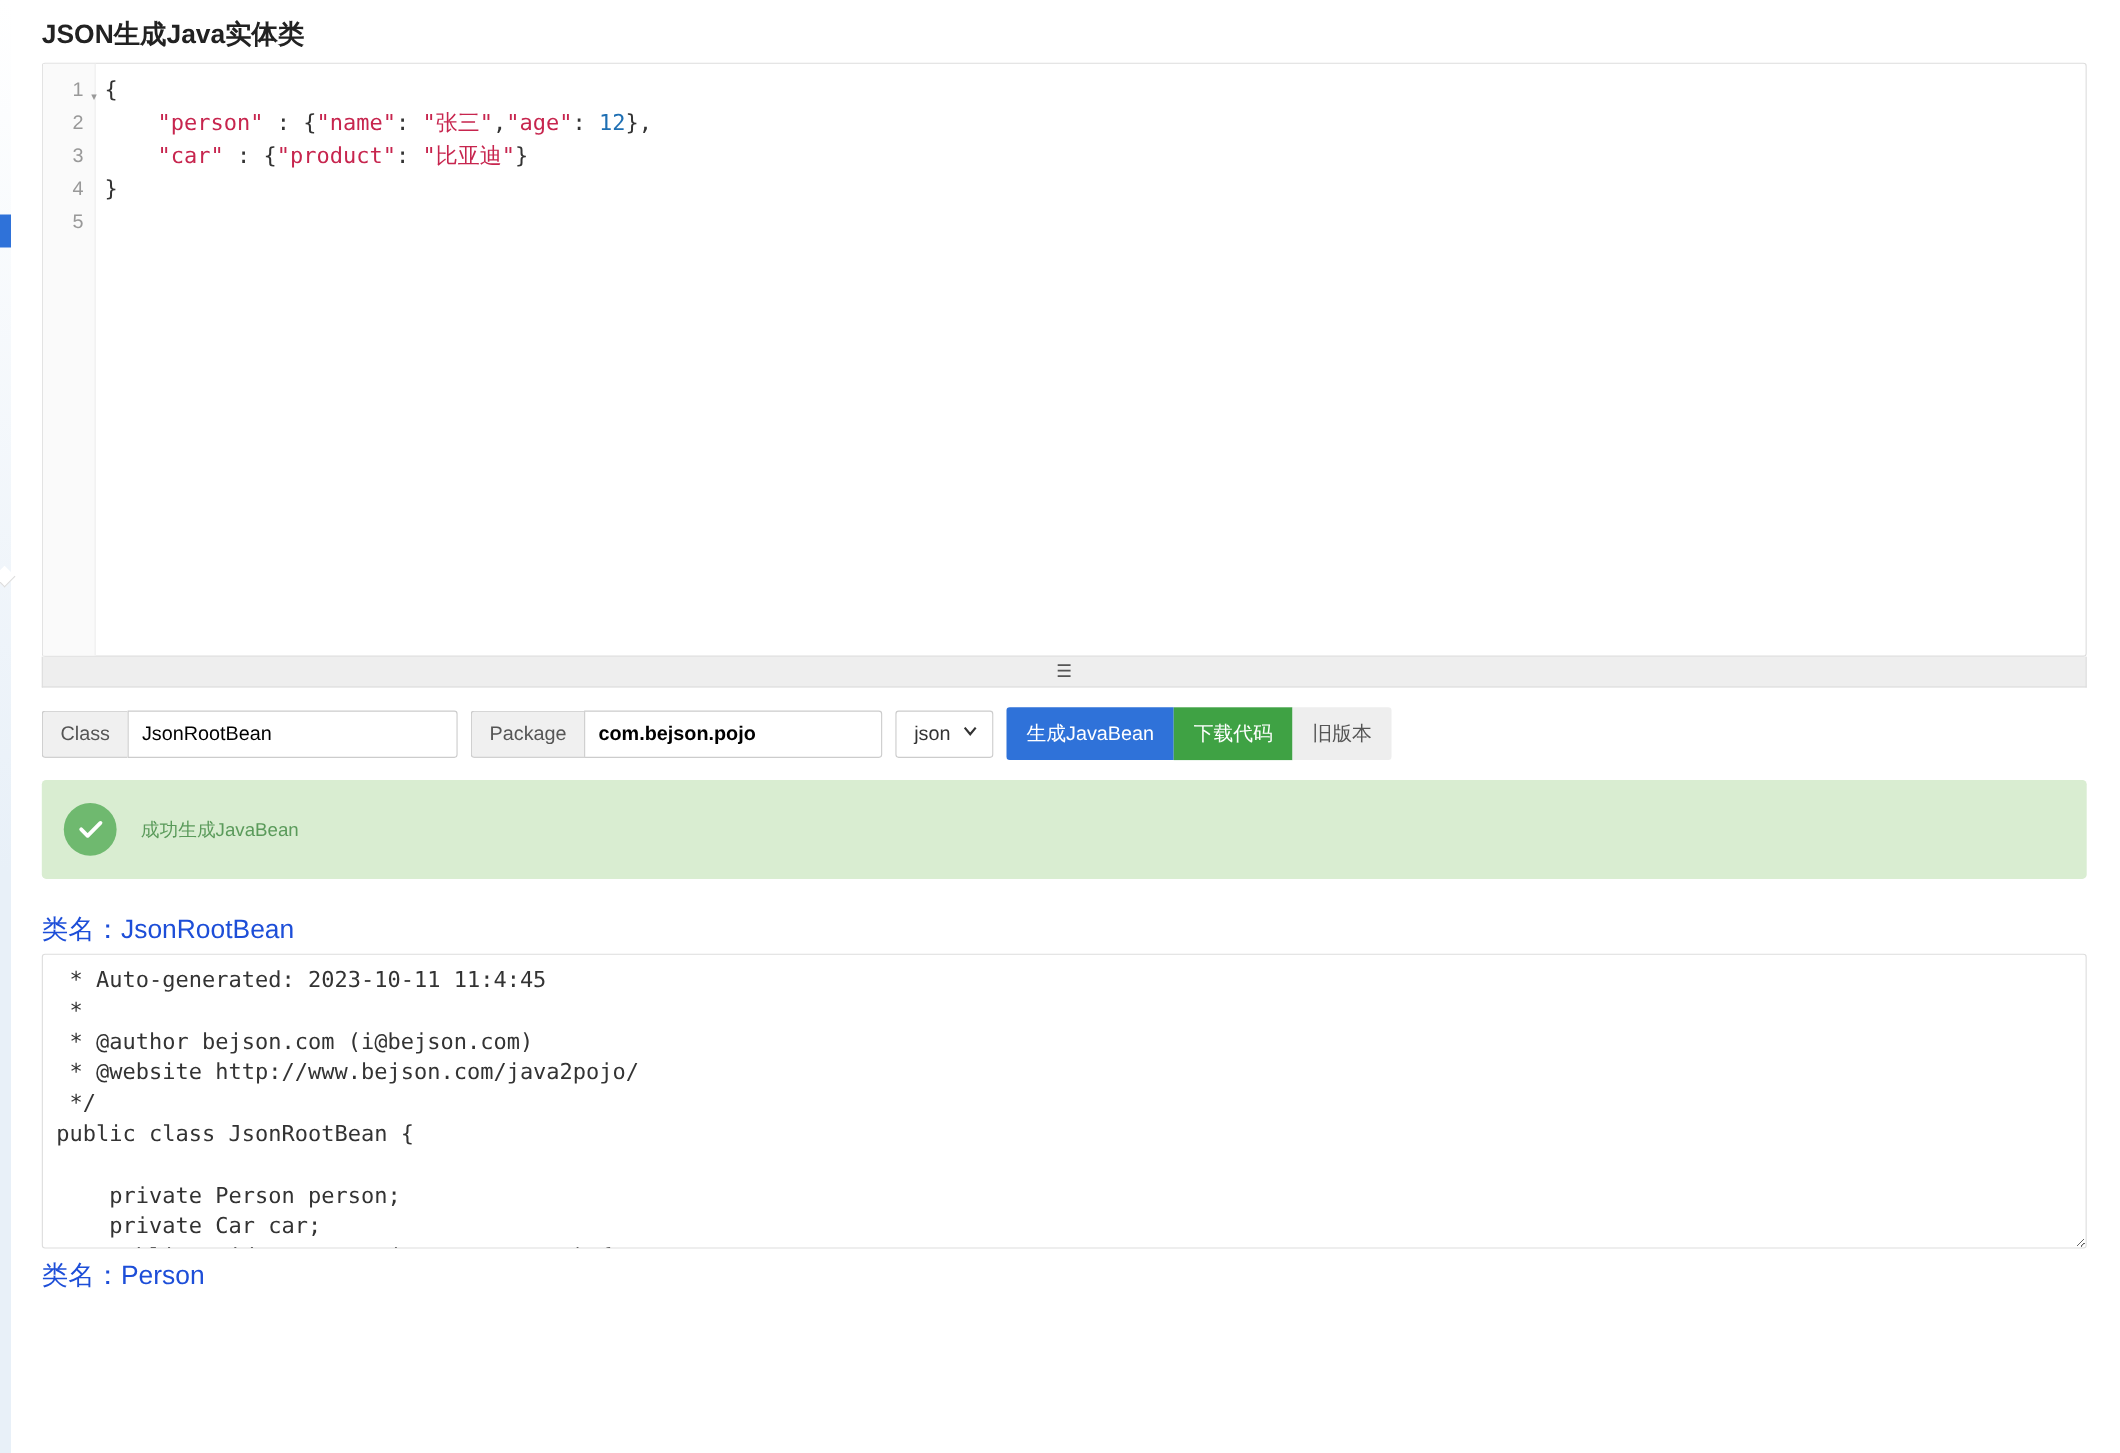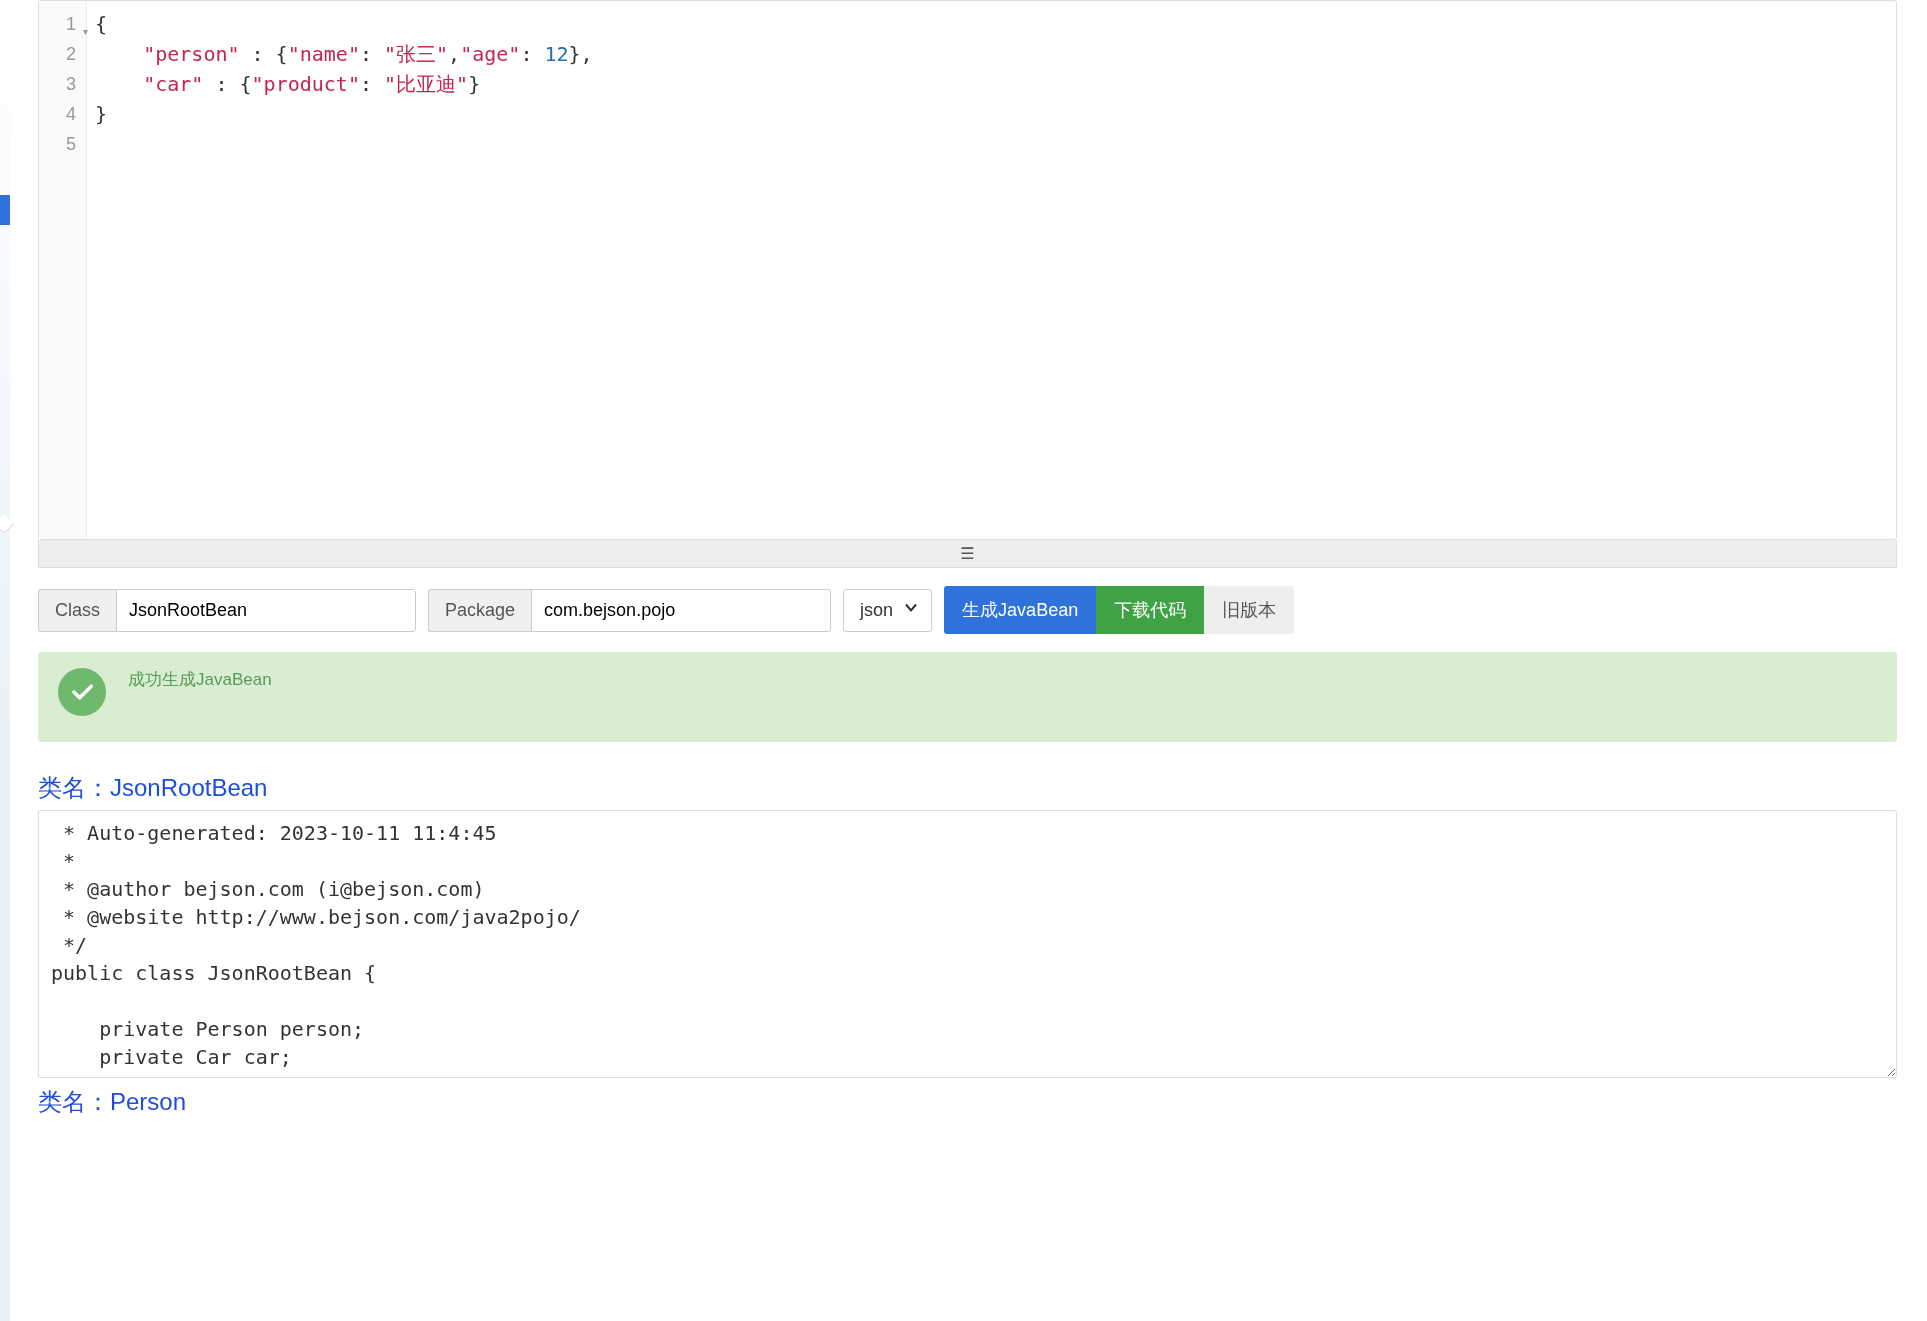--- a/index.html
+++ b/index.html
@@ -95,21 +95,21 @@
       border-radius: 3px 0 0 3px;
     }
     .input-field {
       border: 1px solid #ccc;
       padding: 10px 12px;
       font-size: 18px;
       width: 300px;
       border-radius: 0 3px 3px 0;
       outline: none;
     }
-    .input-field.narrow { width: 300px; }
+    .input-field.narrow { width: 271px; font-weight: bold; }
     .select-wrap {
       border: 1px solid #ccc;
       border-radius: 3px;
       padding: 10px 38px 10px 16px;
       font-size: 18px;
       position: relative;
       background: #fff;
       cursor: pointer;
     }
     .select-wrap .chevron {
@@ -131,21 +131,21 @@
     }
     .btn-primary { background: #2f72d9; border-radius: 3px 0 0 3px; }
     .btn-success { background: #3fa244; }
     .btn-default { background: #eee; color: #555; border-radius: 0 3px 3px 0; }
     .alert-success {
       background: #d9edd1;
       border-radius: 4px;
       padding: 16px 20px;
       margin-top: 18px;
       display: flex;
-      align-items: flex-start;
+      align-items: center;
       gap: 22px;
       min-height: 90px;
     }
     .alert-icon {
       width: 48px;
       height: 48px;
       border-radius: 50%;
       background: #6fb96f;
       display: flex;
       align-items: center;
@@ -204,20 +204,21 @@
     }
   </style>
 </head>
 <body>
 
 <div class="left-strip"></div>
 <div class="blue-tab"></div>
 <div class="cut-corner"></div>
 
 <div class="container">
+  <h1 class="page-title">JSON生成Java实体类</h1>
 
   <div class="editor-panel">
     <div class="gutter">
       <div class="gutter-line"><span>1</span><span class="fold-marker">▾</span></div>
       <div class="gutter-line">2</div>
       <div class="gutter-line">3</div>
       <div class="gutter-line">4</div>
       <div class="gutter-line">5</div>
     </div>
     <div class="code-area" id="code-area">

